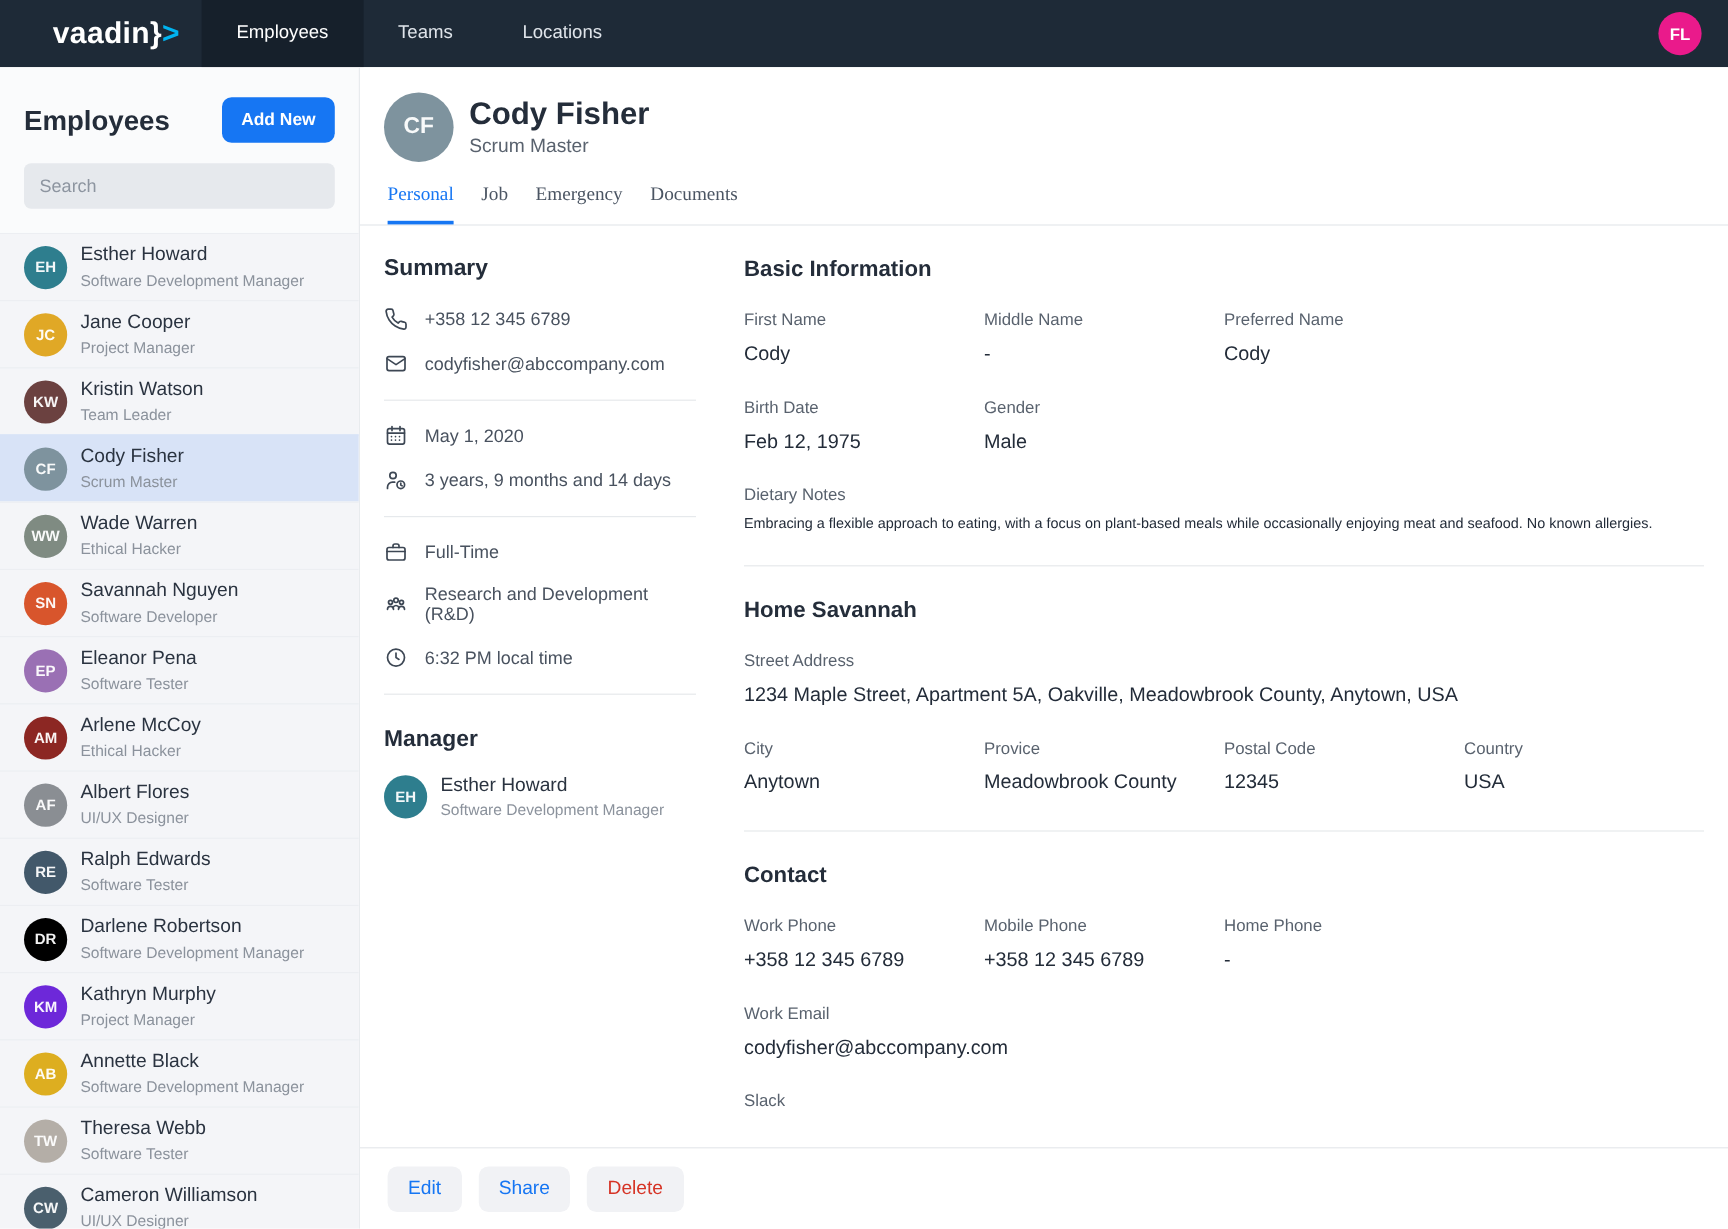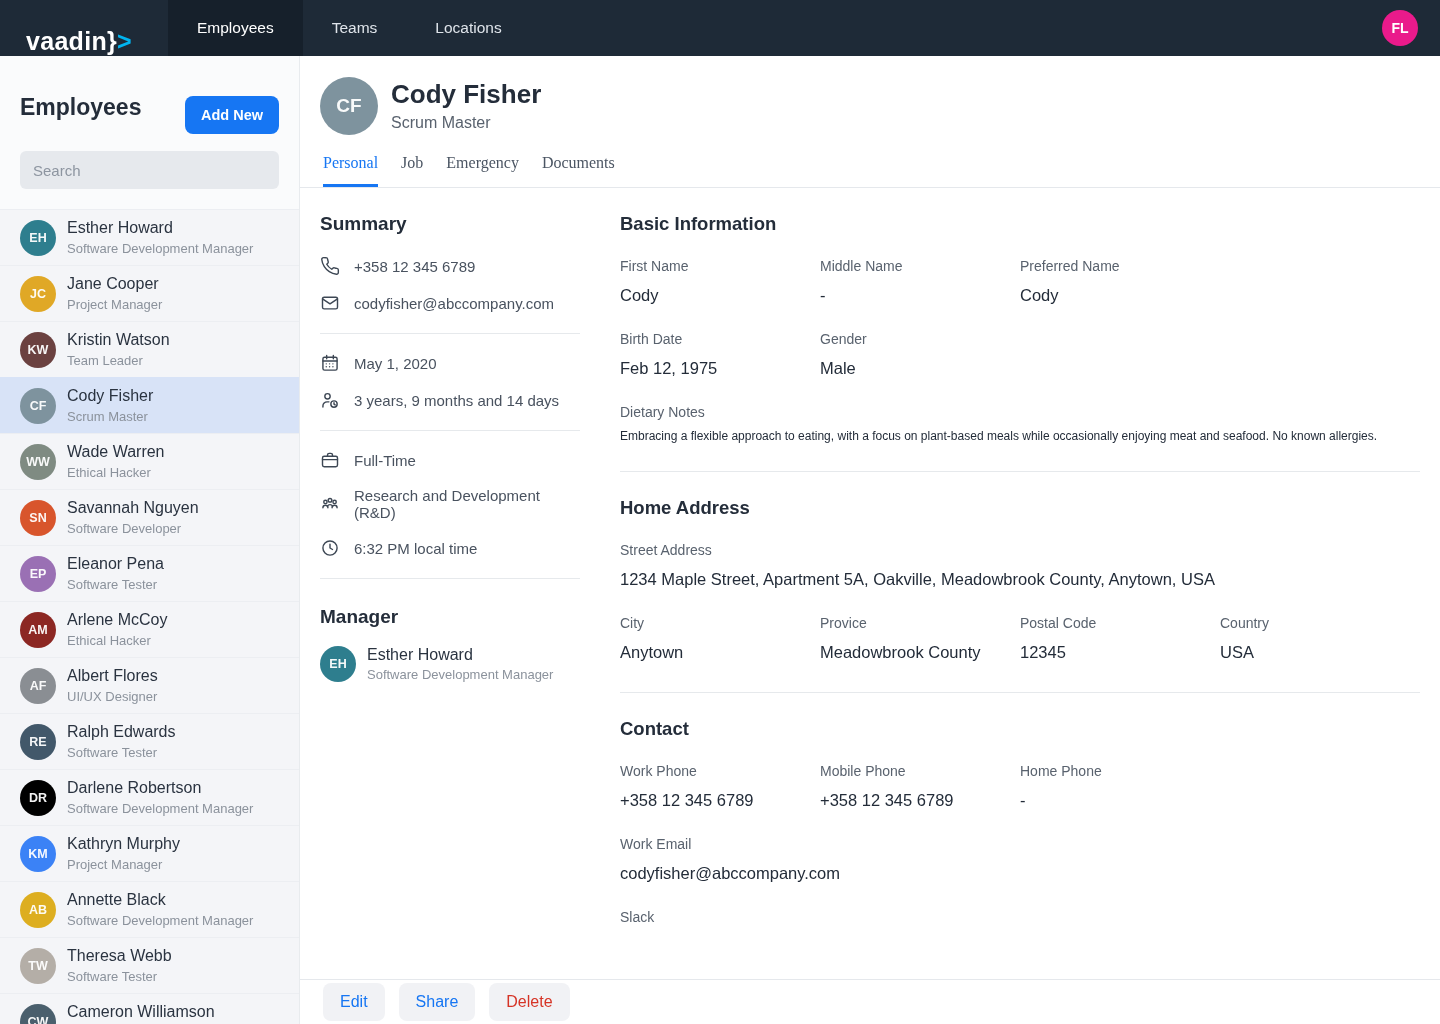--- a/index.html
+++ b/index.html
@@ -5,41 +5,41 @@
   * { box-sizing: border-box; }
   html,body { margin:0; padding:0; }
   body {
     width:1440px; height:1024px; overflow:hidden;
     font-family:"Liberation Sans","DejaVu Sans",sans-serif;
     color:#232c39; background:#fff;
   }
 
   
   .navbar { height:56px; background:#1e2a37; display:flex; align-items:stretch; }
-  .logo { width:168px; display:flex; align-items:flex-end; padding-left:26px;
+  .logo { width:168px; display:flex; align-items:center; padding-left:44px;
           font-size:25px; font-weight:700; color:#fff; letter-spacing:.3px; }
   .logo .accent { color:#00b4f0; }
   .nav-item { padding:0 29px; display:flex; align-items:center; font-size:15.5px;
               color:#dfe4ea; cursor:pointer; }
   .nav-item.active { background:#16202b; color:#fff; }
   .nav-spacer { flex:1; }
   .user-avatar { width:36px; height:36px; border-radius:50%; background:#ea1a8b;
                  color:#fff; display:flex; align-items:center; justify-content:center;
                  font-size:14px; font-weight:700; align-self:center; margin-right:22px; cursor:pointer; }
 
   .app { display:flex; height:968px; }
 
   
   .sidebar { width:300px; background:#fafbfc; border-right:1px solid #e8ebee;
              display:flex; flex-direction:column; flex:none; }
   .sidebar-head { padding:25px 20px 0; }
   .sidebar-title-row { display:flex; align-items:center; justify-content:space-between; margin-bottom:17px; }
   .sidebar-title { font-size:23px; font-weight:700; color:#242d3a; margin:0; }
   .add-btn { background:#1676f3; color:#fff; border:none; border-radius:8px;
-             padding:11px 16px; font-size:14.5px; font-weight:700; cursor:pointer; font-family:inherit;margin-top:15px; }
+             padding:11px 16px; font-size:14.5px; font-weight:700; cursor:pointer; font-family:inherit; }
   .search { width:100%; background:#e6e9ed; border:none; border-radius:6px; height:38px;
             padding:0 13px; font-size:15px; color:#333; margin-bottom:20px; font-family:inherit; }
   .search::placeholder { color:#8d95a0; }
   .emp-list { flex:1; overflow:hidden; }
   .emp-row { height:56px; display:flex; align-items:center; gap:11px; padding-left:20px;
              background:#f4f5f8; border-top:1px solid #eceef2; cursor:pointer; }
   .emp-row.selected { background:#d8e3f7; border-top-color:#d8e3f7; }
   .avatar { border-radius:50%; color:rgba(255,255,255,.95); display:flex; align-items:center;
             justify-content:center; font-weight:700; flex:none; background:#9aa3ad; }
   .avatar.sm { width:36px; height:36px; font-size:12.5px; }
@@ -73,21 +73,21 @@
   .details-col { flex:1; margin-left:40px; padding:25px 20px 0 0; overflow:hidden; }
   .sec-title { font-size:18.5px; font-weight:700; color:#242d3a; margin:0 0 23px; }
   .field-grid { display:grid; grid-template-columns:repeat(4,1fr); }
   .field { margin-bottom:26px; }
   .f-label { font-size:14px; color:#59626e; margin-bottom:12px; }
   .f-value { font-size:16.5px; color:#232c39; }
   .notes { font-size:12px; color:#232c39; line-height:1.42; margin:-4px 0 0; }
   .sec-divider { border:none; border-top:1px solid #e6e9ec; margin:4px 0 25px; }
 
   
-  .footer { height:45px; flex:none; border-top:1px solid #e5e8ec; display:flex;
+  .footer { height:68px; flex:none; border-top:1px solid #e5e8ec; display:flex;
             align-items:center; gap:14px; padding-left:23px; background:#fff; }
   .footer-btn { border:none; border-radius:8px; background:#f1f2f5; font-size:16px;
                 padding:10px 17px; cursor:pointer; font-family:inherit; }
   .footer-btn.edit,.footer-btn.share { color:#1676f3; }
   .footer-btn.delete { color:#d63426; }
 
   .ic { fill:none; stroke:#3d4754; stroke-width:1.7; stroke-linecap:round; stroke-linejoin:round; }
 </style>
 </head>
 <body>
@@ -187,21 +187,21 @@
           </span>
       </div>
       <div class="emp-row">
         <span class="avatar sm" style="background-color: #000000;">DR</span>
         <span>
             <span class="emp-name">Darlene Robertson</span>
         <span class="emp-role">Software Development Manager</span>
           </span>
       </div>
       <div class="emp-row">
-        <span class="avatar sm" style="background-color: #3b82f6;">KM</span>
+        <span class="avatar sm" style="background-color: #6d28d9;">KM</span>
         <span>
             <span class="emp-name">Kathryn Murphy</span>
         <span class="emp-role">Project Manager</span>
           </span>
       </div>
       <div class="emp-row">
         <span class="avatar sm" style="background-color: rgb(221, 174, 32);">AB</span>
         <span>
             <span class="emp-name">Annette Black</span>
         <span class="emp-role">Software Development Manager</span>
@@ -350,21 +350,21 @@
             <div class="f-value">Male</div>
           </div>
         </div>
         <div class="field">
           <div class="f-label">Dietary Notes</div>
           <p class="notes">Embracing a flexible approach to eating, with a focus on plant-based meals while occasionally enjoying meat and seafood. No known allergies.</p>
         </div>
 
         <hr class="sec-divider">
 
-        <div class="sec-title">Home Address</div>
+        <div class="sec-title">Home Savannah</div>
         <div class="field">
           <div class="f-label">Street Address</div>
           <div class="f-value">1234 Maple Street, Apartment 5A, Oakville, Meadowbrook County, Anytown, USA</div>
         </div>
         <div class="field-grid">
           <div class="field">
             <div class="f-label">City</div>
             <div class="f-value">Anytown</div>
           </div>
           <div class="field">

